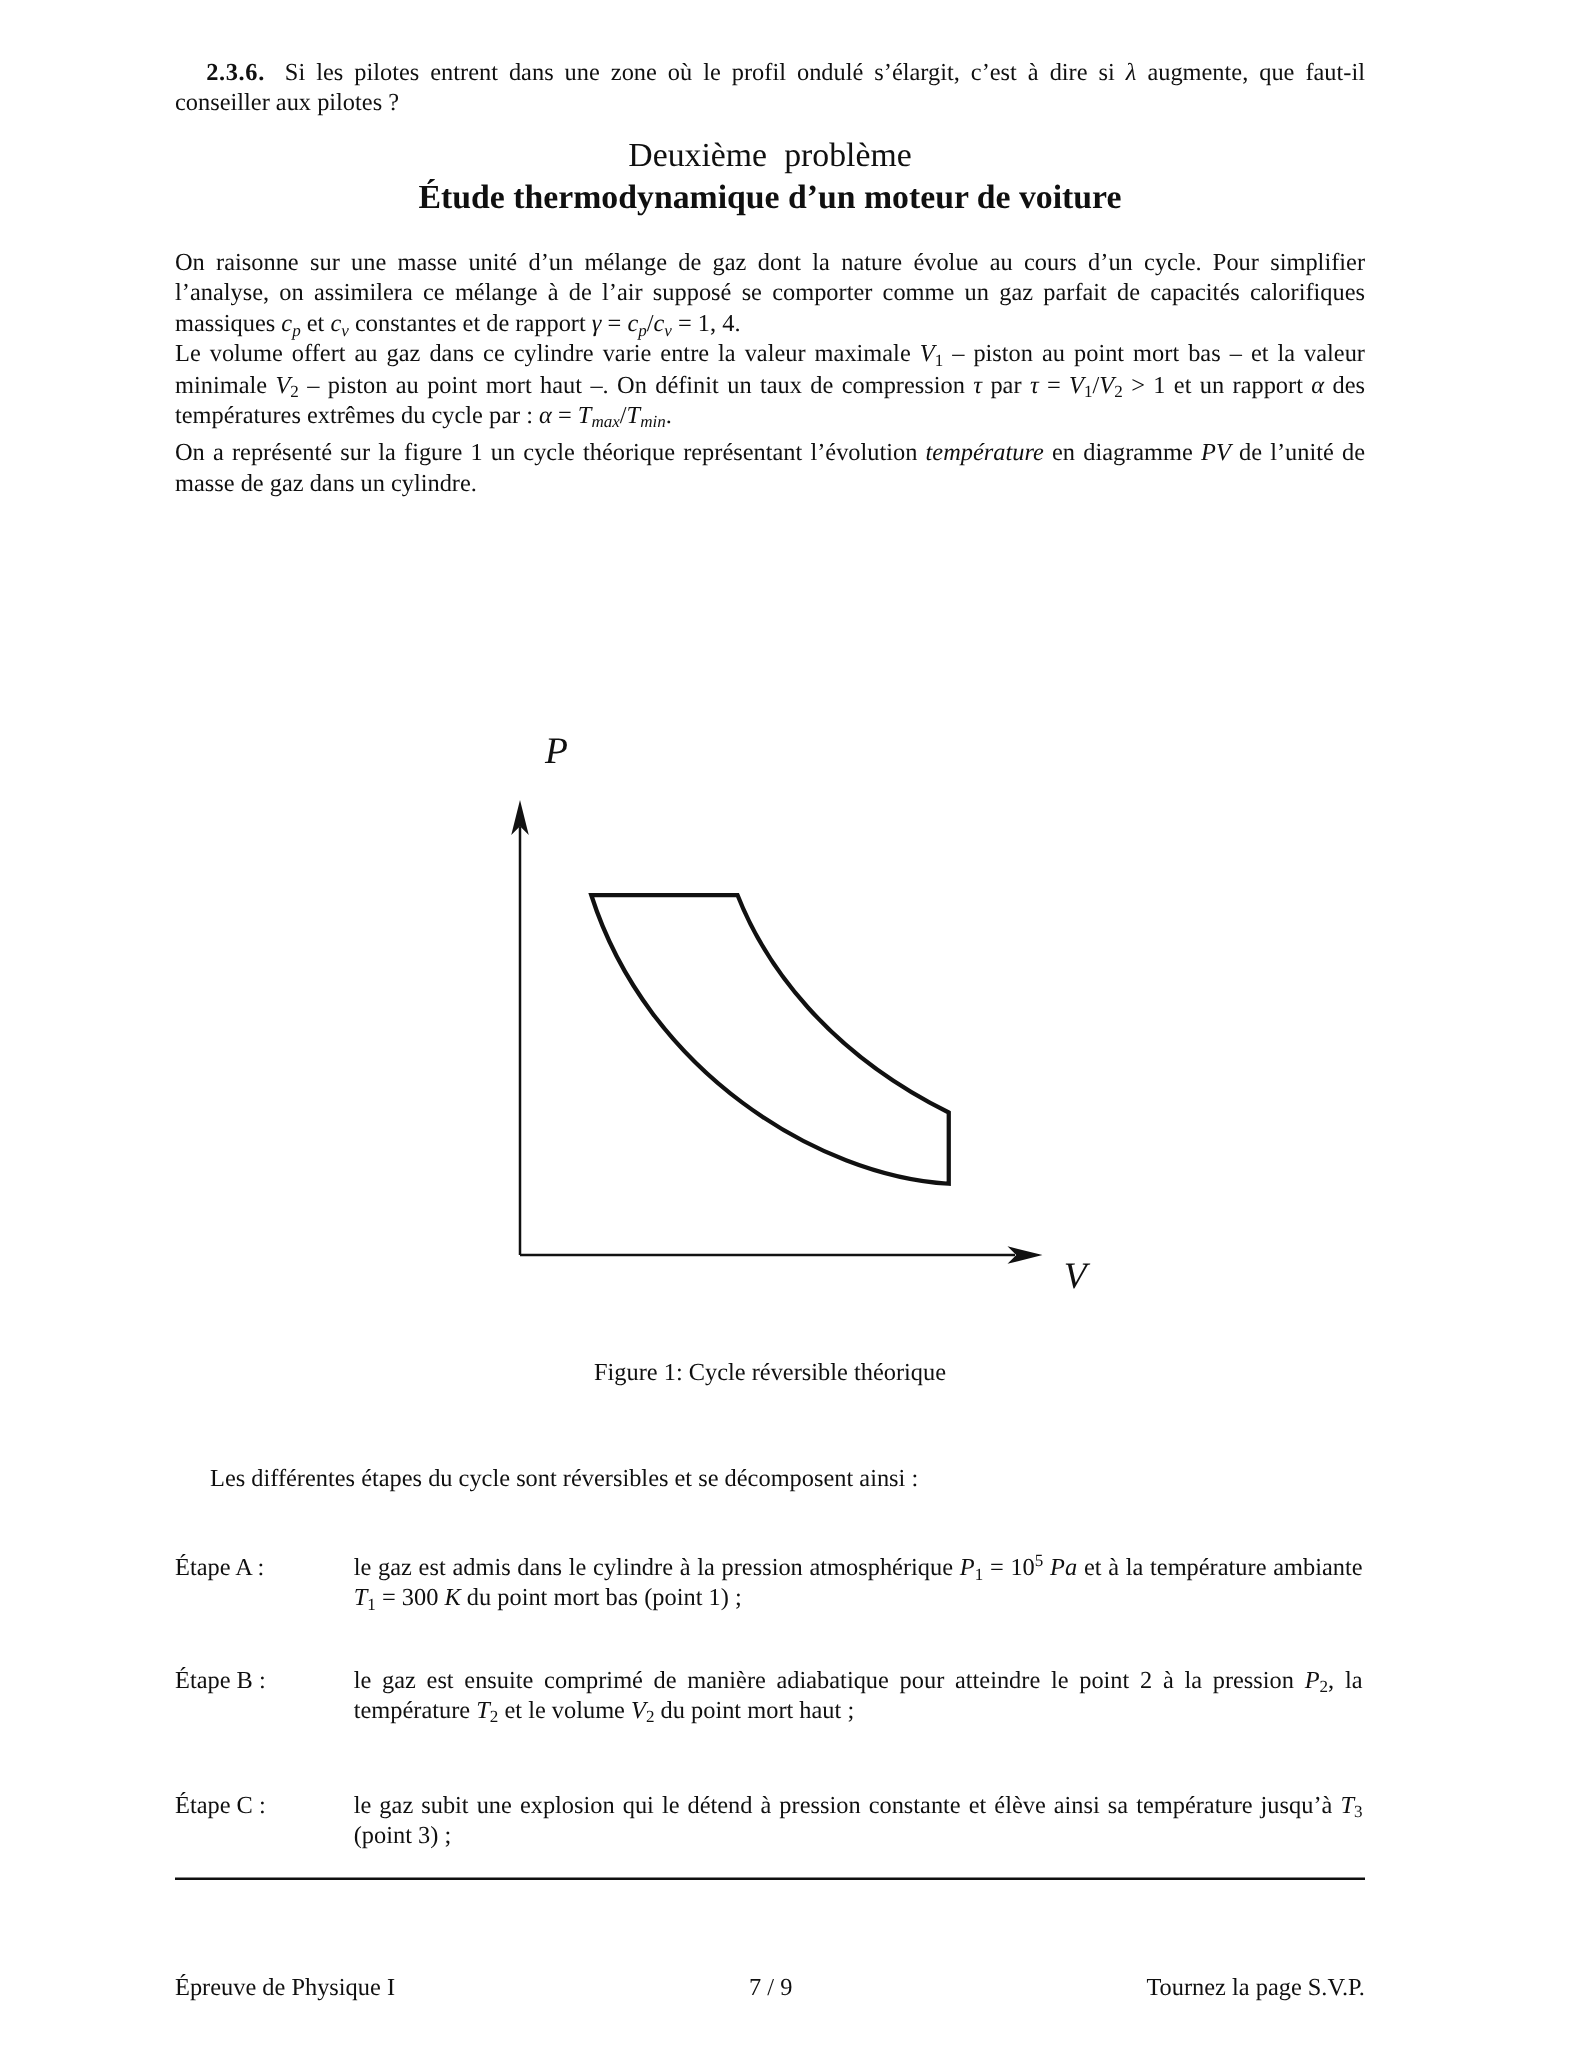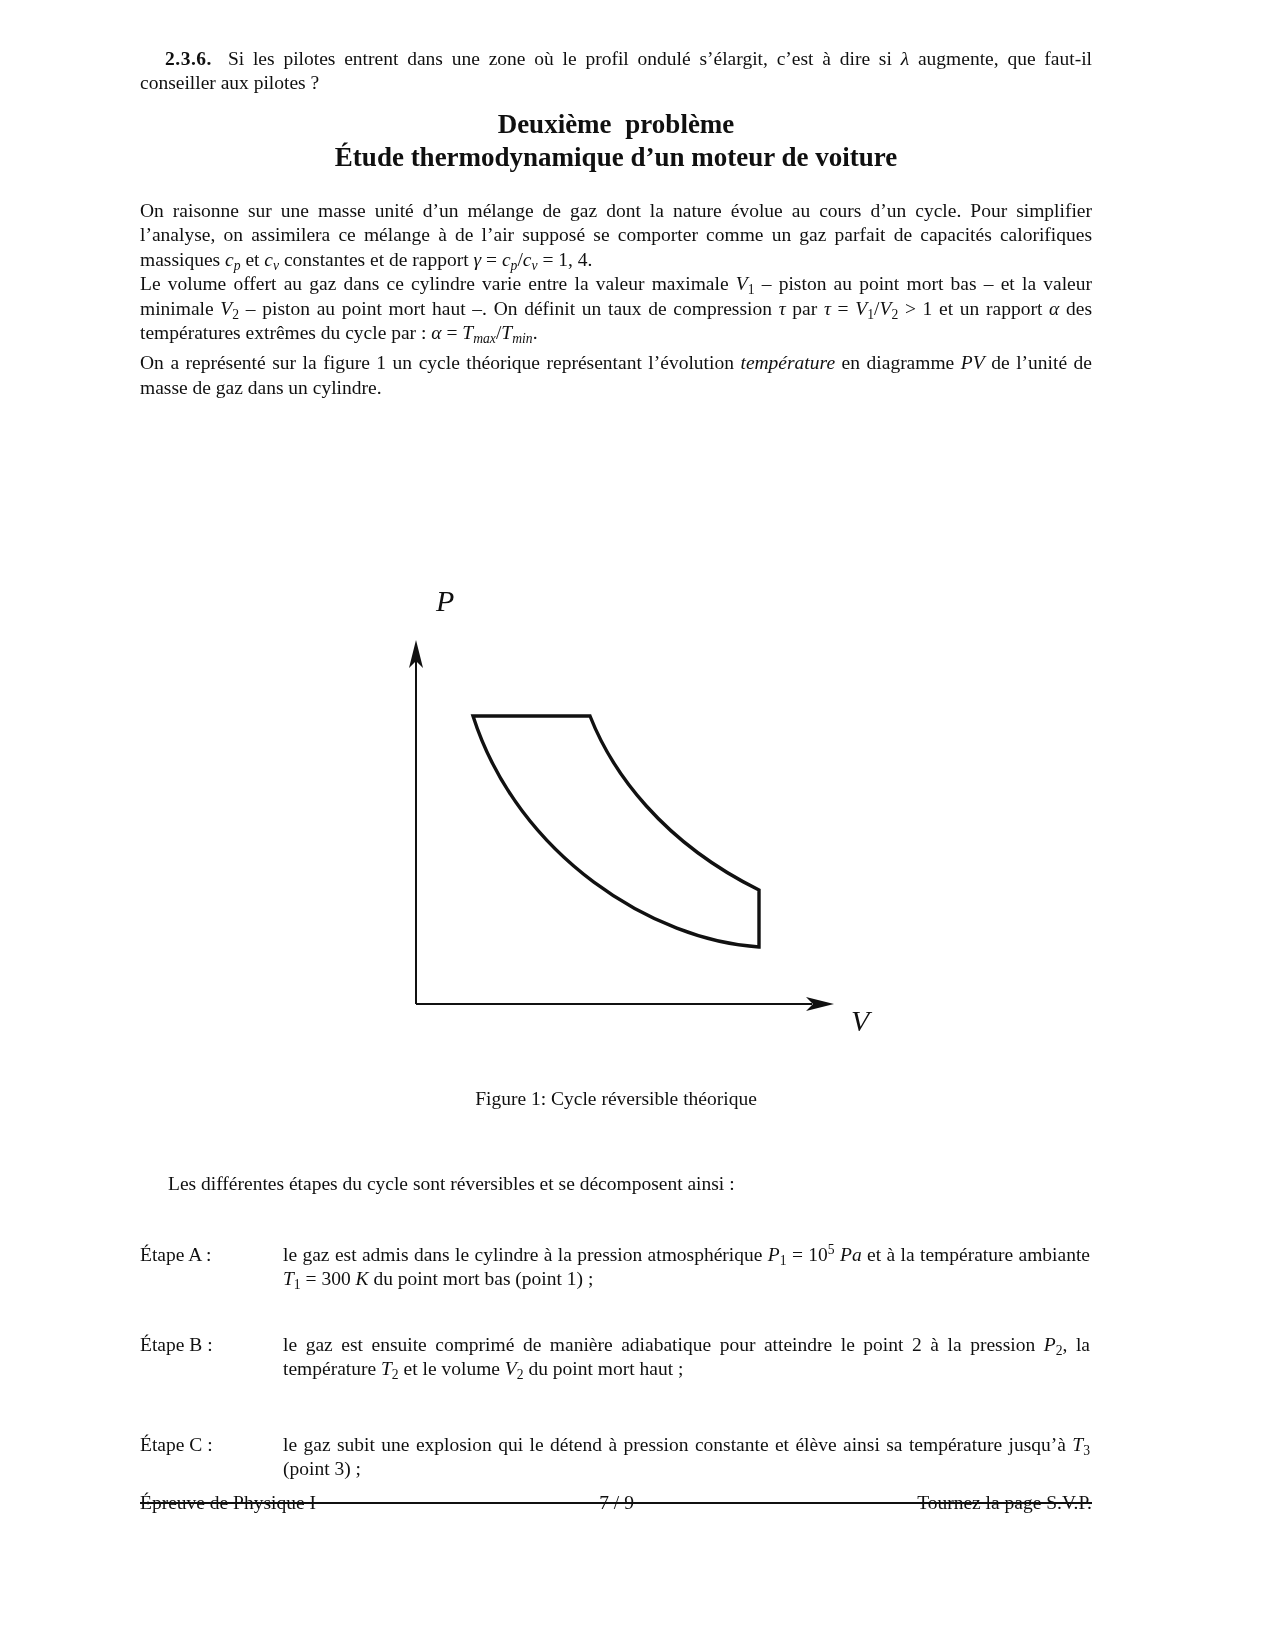--- a/index.html
+++ b/index.html
@@ -16,21 +16,21 @@
   
   .body-text {
     font-size: 19.5px;
     line-height: 24.4px;
     text-align: justify;
   }
   #question { left: 140px; top: 27px; width: 952px; text-indent: 25px; }
   #question .q-number { font-weight: bold; margin-right: 16px; letter-spacing: 0.5px; }
 
   #title-block { left: 140px; top: 108px; width: 952px; text-align: center; }
-  #title-block .t1 { font-size: 27px; font-weight: bold; line-height: 33px; word-spacing: 7px; }
+  #title-block .t1 { font-size: 27px; font-weight: normal; line-height: 33px; word-spacing: 7px; }
   #title-block .t2 { font-size: 27px; font-weight: bold; line-height: 33px; }
 
   #intro { left: 140px; top: 199px; width: 952px; }
   #intro p { margin: 0; }
   #intro p.first { text-indent: 28px; }
   #intro p.gap-before { margin-top: 6px; }
 
   
   #figure-area { left: 360px; top: 555px; width: 520px; height: 470px; }
   .axis-label { font-style: italic; font-size: 30px; line-height: 30px; font-family: "Liberation Serif", serif; }
@@ -42,21 +42,21 @@
 
   .step-row .step-label { position: absolute; left: 140px; width: 140px; }
   .step-row .step-text  { position: absolute; left: 283px; width: 807px; }
   #step-a { top: 1233px; } #step-a * { top: 0; margin-top: 10px; }
   #step-b { top: 1333px; } #step-b * { top: 0; }
   #step-c { top: 1433px; } #step-c * { top: 0; }
   .step-row { position: absolute; left: 0; width: 1275px; }
 
   
   #footer-rule { left: 140px; top: 1502px; width: 952px; height: 2px; background: #101010; }
-  #footer { left: 140px; top: 1492px; width: 952px; display: flex; justify-content: space-between; font-size: 19.5px; text-align: right; }
+  #footer { left: 140px; top: 1580px; width: 952px; display: flex; justify-content: space-between; font-size: 19.5px; text-align: right; }
 
   
   .rs-i { font-style: italic; }
   .rs-sub { font-size: 0.7em; vertical-align: -0.28em; line-height: 0; }
   .rs-sup { font-size: 0.7em; vertical-align: 0.5em; line-height: 0; }
 </style>
 </head>
 <body>
 
 <p id="question" class="abs body-text"><span class="q-number">2.3.6.</span><span><span>Si les pilotes entrent dans une zone où le profil ondulé s’élargit, c’est à dire si </span><span class="rs-i">λ</span><span> augmente, que faut-il conseiller aux pilotes ?</span></span></p>

